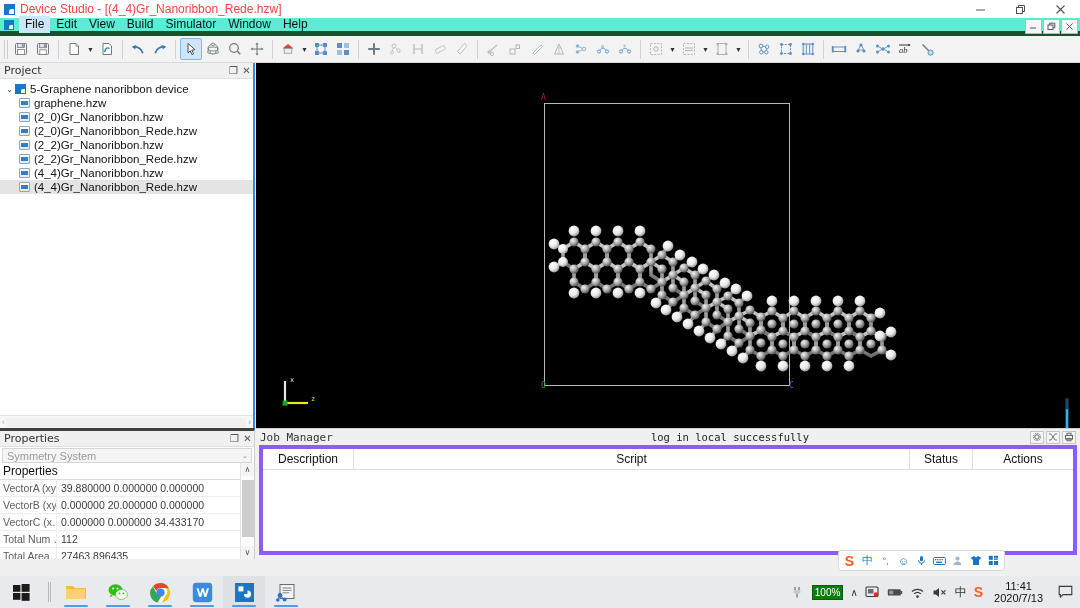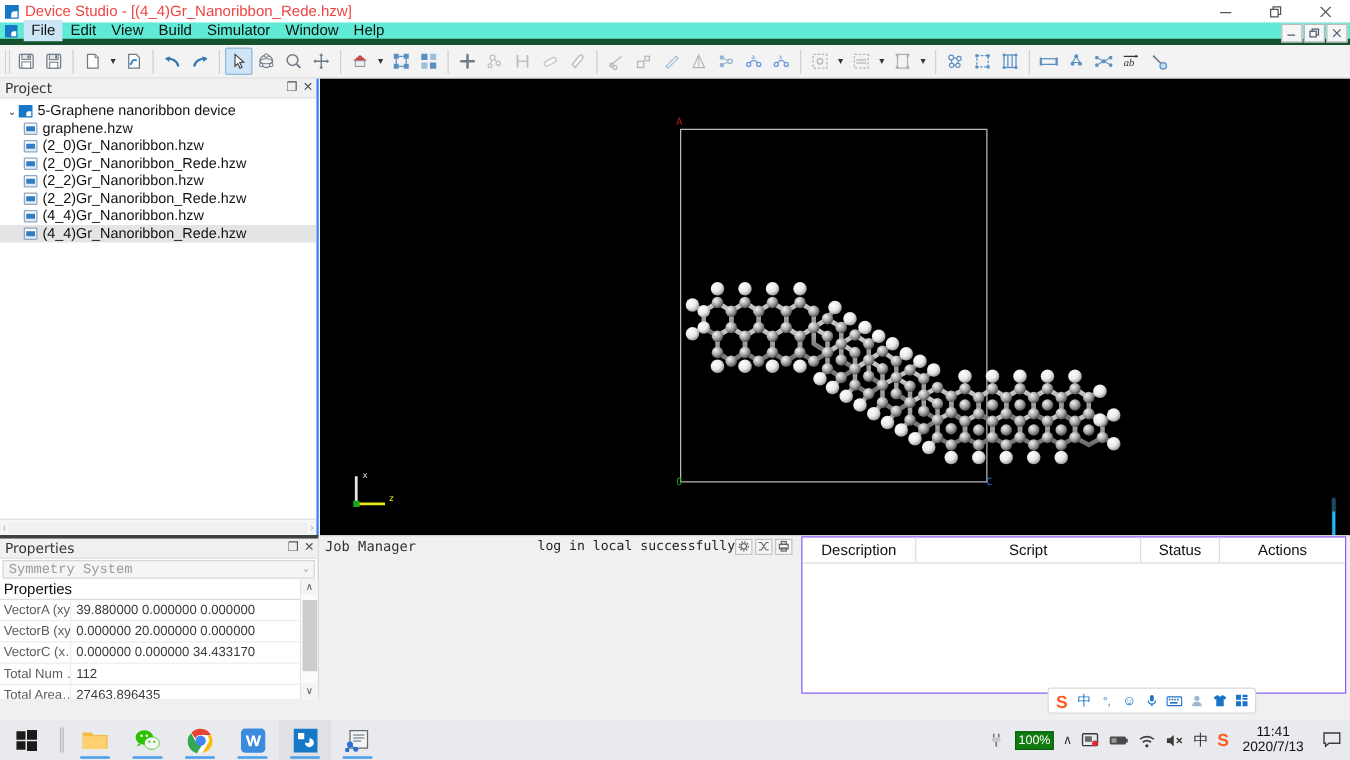--- a/index.html
+++ b/index.html
@@ -115,21 +115,21 @@
 
   
   .props-dock{
     position:absolute; left:0; top:428px; width:255px; height:131px;
     background:#fff; border-right:1px solid #cfcfcf; border-top:3px solid #404040;
     display:flex; flex-direction:column;
   }
   .combo{
     height:15px; margin:1px 2px 0 2px; border:1px solid #d6d6d6; background:#f5f5f5;
     display:flex; align-items:center; font-size:11px; color:#9a9a9a; padding-left:4px;
-    font-family:Liberation Mono, monospace;
+    font-family:Liberation Sans, sans-serif;
   }
   .combo .cv{flex:1;}
   .combo .carrow{ width:12px;text-align:center;font-size:7px;color:#888; }
   .ptable{ flex:1; display:flex; overflow:hidden; }
   .ptable-inner{ flex:1; overflow:hidden; }
   .ph{
     display:flex; height:17px; border-bottom:1px solid #dcdcdc; background:#fff;
     font-size:12px; color:#111;
   }
   .ph .c1{ width:57px; padding-left:3px; display:flex;align-items:center; }
@@ -165,35 +165,35 @@
   }
   .lbl{ position:absolute; font-size:8px; font-family:"DejaVu Sans Mono", monospace; }
   .lbl.a{ color:#c01c1c; left:285px; top:30px; }
   .lbl.o{ color:#15a01b; left:285px; top:318px; }
   .lbl.c{ color:#2b6fd6; left:533px; top:318px; }
   .axisgizmo{ position:absolute; left:22px; top:310px; }
 
   
   .jobdock{
     position:absolute; left:256px; top:428px; width:824px; height:131px;
-    background:#f0f0f0; border-top:1px solid #cfcfcf; display:flex; flex-direction:row;
+    background:#f0f0f0; border-top:1px solid #cfcfcf; display:flex; flex-direction:column;
   }
   .job-title{
     height:16px; display:flex; align-items:center; font-size:11px; color:#333;
     padding:0 4px; font-family:"DejaVu Sans Mono", monospace;
   }
   .job-title .jt{ width:170px; }
   .job-title .jlog{ flex:1; text-align:center; font-size:10.5px; color:#222; }
   .job-title .jicons{ display:flex; gap:2px; }
   .jico{
     width:14px;height:13px;border:1px solid #c4c4c4;background:#f6f6f6;
     display:flex;align-items:center;justify-content:center;
   }
   .jobtable{
-    flex:1; margin:0 3px 4px 3px; background:#fff; border:1px solid #8b5cf6;
+    flex:1; margin:0 3px 4px 3px; background:#fff; border:4px solid #8b5cf6;
     display:flex; flex-direction:column;
   }
   .jh{ display:flex; height:21px; border-bottom:1px solid #dcdcdc; font-size:12px; color:#111; }
   .jh>div{ display:flex; align-items:center; justify-content:center; }
   .jh .jc-desc{ width:91px; border-right:1px solid #e0e0e0; }
   .jh .jc-script{ flex:1; border-right:1px solid #e0e0e0; }
   .jh .jc-status{ width:63px; border-right:1px solid #e0e0e0; }
   .jh .jc-actions{ width:100px; }
 
   

